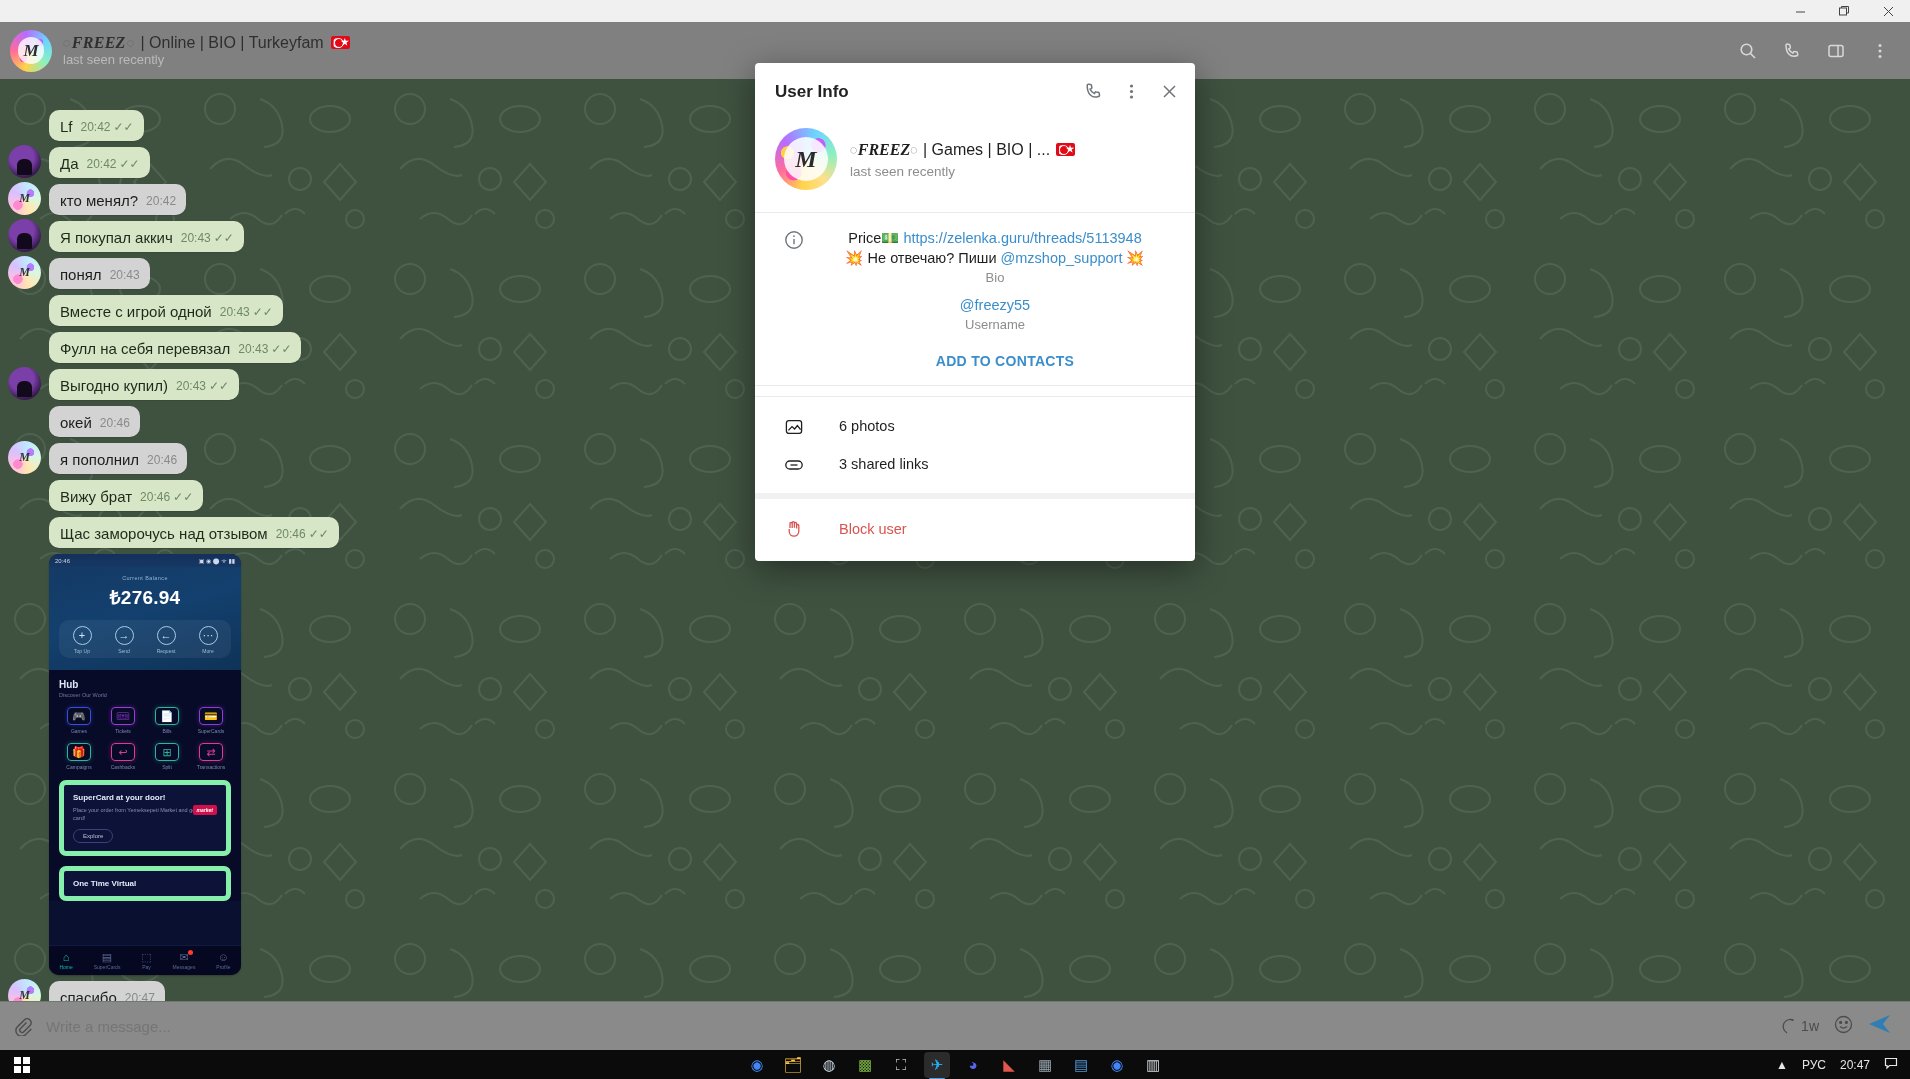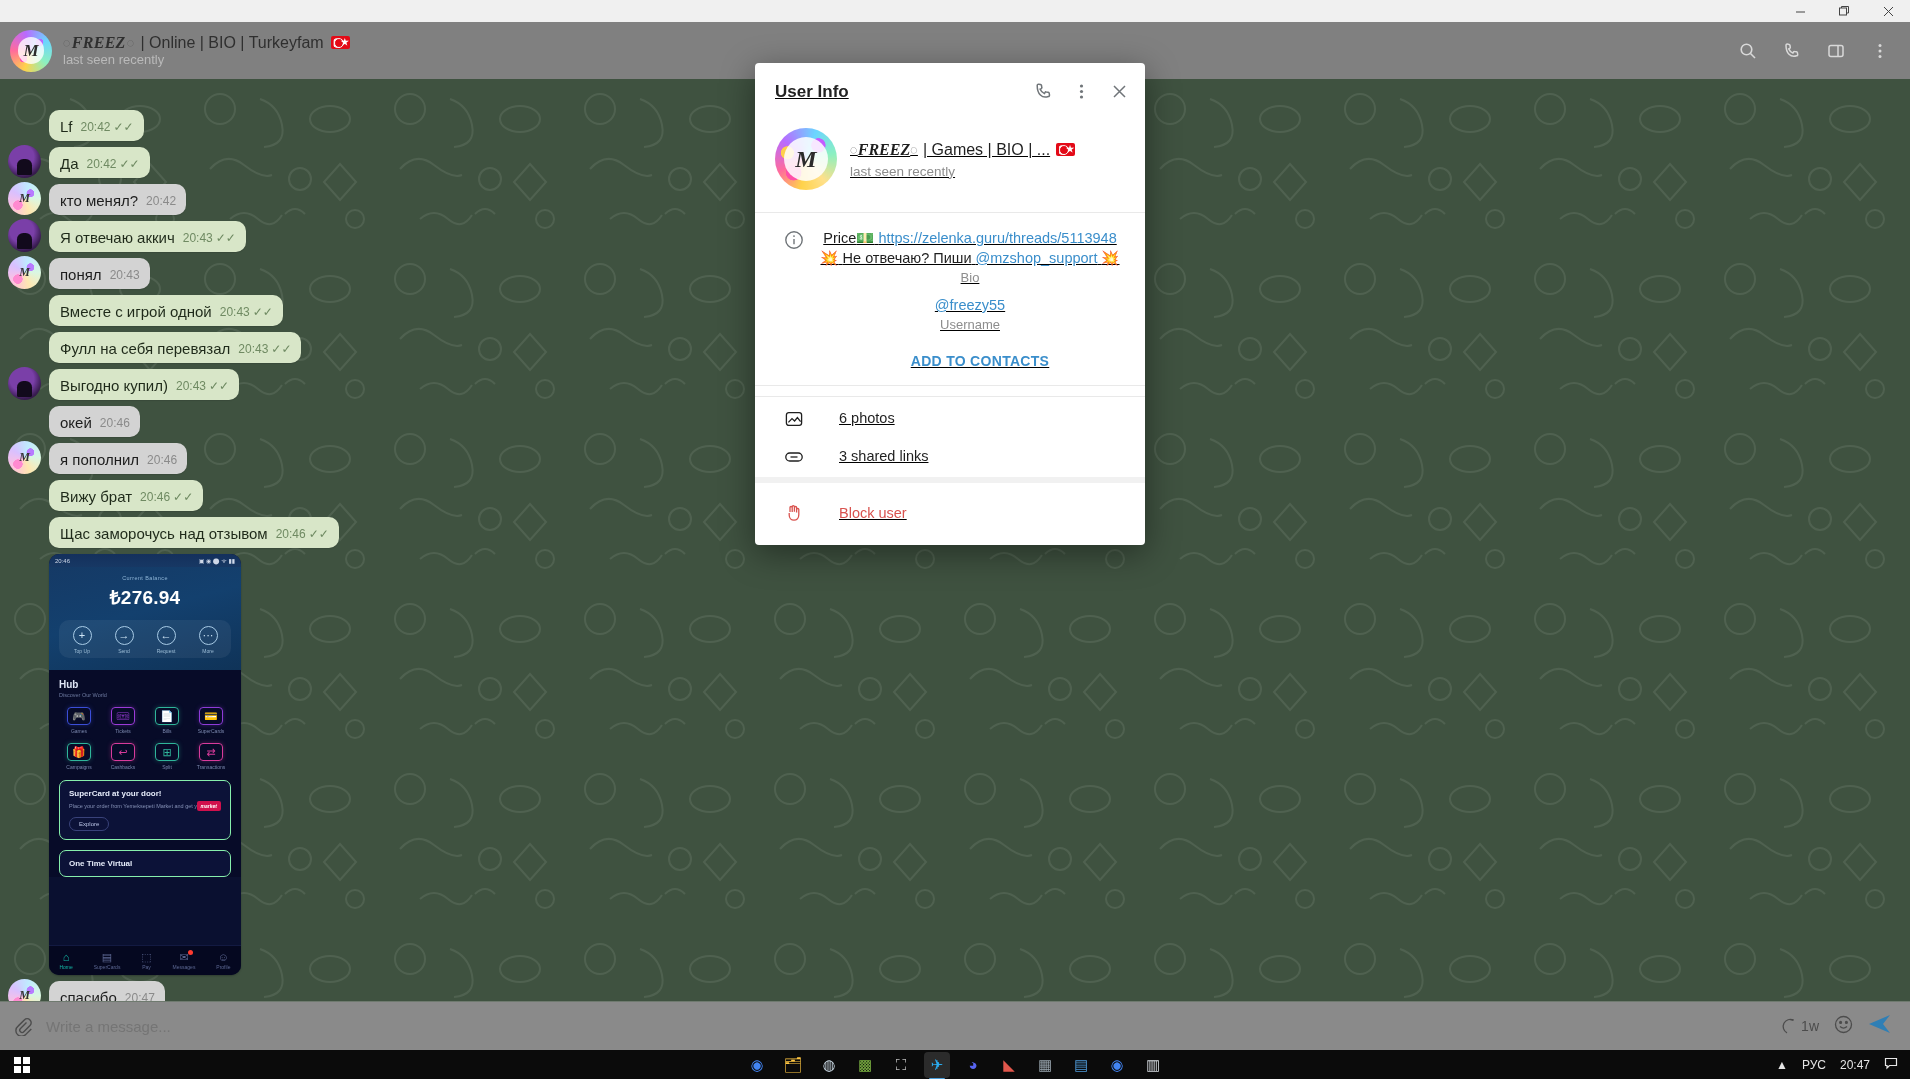--- a/index.html
+++ b/index.html
@@ -198,21 +198,21 @@
   }
   .ph-cell { text-align: center; }
   .ph-cell .ic {
     width: 24px; height: 18px; margin: 0 auto 3px;
     border-radius: 4px; display: flex; align-items: center;
     justify-content: center; font-size: 11px;
   }
   .ph-cell .lbl { font-size: 5px; color: #7b88ae; }
   .ph-card {
     margin-top: 10px; background: #0c1238;
-    border: 1px solid #86efac; border-radius: 7px;
+    border: 5px solid #86efac; border-radius: 7px;
     padding: 8px 9px; position: relative;
   }
   .ph-card h4 { font-size: 8px; color: #e6ecfa; font-weight: 600; }
   .ph-card p { font-size: 5.5px; color: #8490b5; margin-top: 4px; line-height: 8px; }
   .ph-explore {
     margin-top: 7px; display: inline-block;
     border: 1px solid #39427a; border-radius: 9px;
     padding: 3px 9px; font-size: 6px; color: #b9c3e4;
   }
   .ph-badge {
@@ -275,25 +275,24 @@
   .tb-app.active::after {
     content: ""; position: absolute; bottom: -2px; left: 5px; right: 5px;
     height: 2px; background: #4a9eda; border-radius: 1px;
   }
   .tray {
     margin-left: auto; display: flex; align-items: center;
     gap: 14px; padding-right: 12px; color: #e6e6e6; font-size: 12px;
   }
   .dialog {
     position: absolute; left: 755px; top: 63px;
-    width: 390px;
+    width: 440px;
     background: #fff; border-radius: 4px;
     box-shadow: 0 8px 34px rgba(0,0,0,.42);
     overflow: hidden;
-    text-decoration: underline;
   }
   .dlg-head {
     height: 57px; display: flex; align-items: center;
     padding: 0 8px 0 20px;
   }
   .dlg-title { font-size: 17px; font-weight: 600; color: #222; }
   .dlg-head-actions { margin-left: auto; display: flex; align-items: center; gap: 2px; }
   .dlg-hicon {
     width: 36px; height: 36px; border-radius: 50%;
     display: flex; align-items: center; justify-content: center;
@@ -350,21 +349,21 @@
   .notif-lbl { font-size: 14.5px; color: #1f1f1f; flex: 1; padding-left: 24px; }
   .toggle {
     width: 34px; height: 18px; border-radius: 9px;
     background: #3aa3e3; position: relative; flex: none;
   }
   .toggle .knob {
     position: absolute; top: 1px; right: 1px;
     width: 16px; height: 16px; border-radius: 50%;
     background: #fff; box-shadow: 0 1px 2px rgba(0,0,0,.25);
   }
-  .media-sect { border-top: 1px solid #e9e9e9; padding: 2px 0; }
+  .media-sect { border-top: 1px solid #e9e9e9; padding: 10px 0; }
   .media-row {
     display: flex; align-items: center;
     padding: 8px 20px 8px 18px;
   }
   .media-lbl { font-size: 14.5px; color: #1f1f1f; padding-left: 24px; }
   .danger-sect { border-top: 6px solid #f1f1f1; padding: 12px 0 14px; }
   .danger-row { display: flex; align-items: center; padding: 8px 20px 8px 18px; }
   .danger-lbl { font-size: 14.5px; color: #d9534f; padding-left: 24px; }
   .danger-ic { width: 42px; flex: none; display: flex; justify-content: center; color: #d9534f; }
 </style>
@@ -483,21 +482,21 @@
             <div class="bubble in">
               <span class="b-text">кто менял?</span>
               <span class="b-meta">
                 <span>20:42</span>
               </span>
             </div>
           </div>
           <div class="msg-row">
             <div class="msg-avatar av-purple"></div>
             <div class="bubble out">
-              <span class="b-text">Я отвечаю аккич</span>
+              <span class="b-text">Я покупал аккич</span>
               <span class="b-meta">
                 <span>20:43</span>
                 <span class="ticks">✓✓</span>
               </span>
             </div>
           </div>
           <div class="msg-row">
             <div class="msg-avatar av-light">
               <span class="mini">M</span>
             </div>

